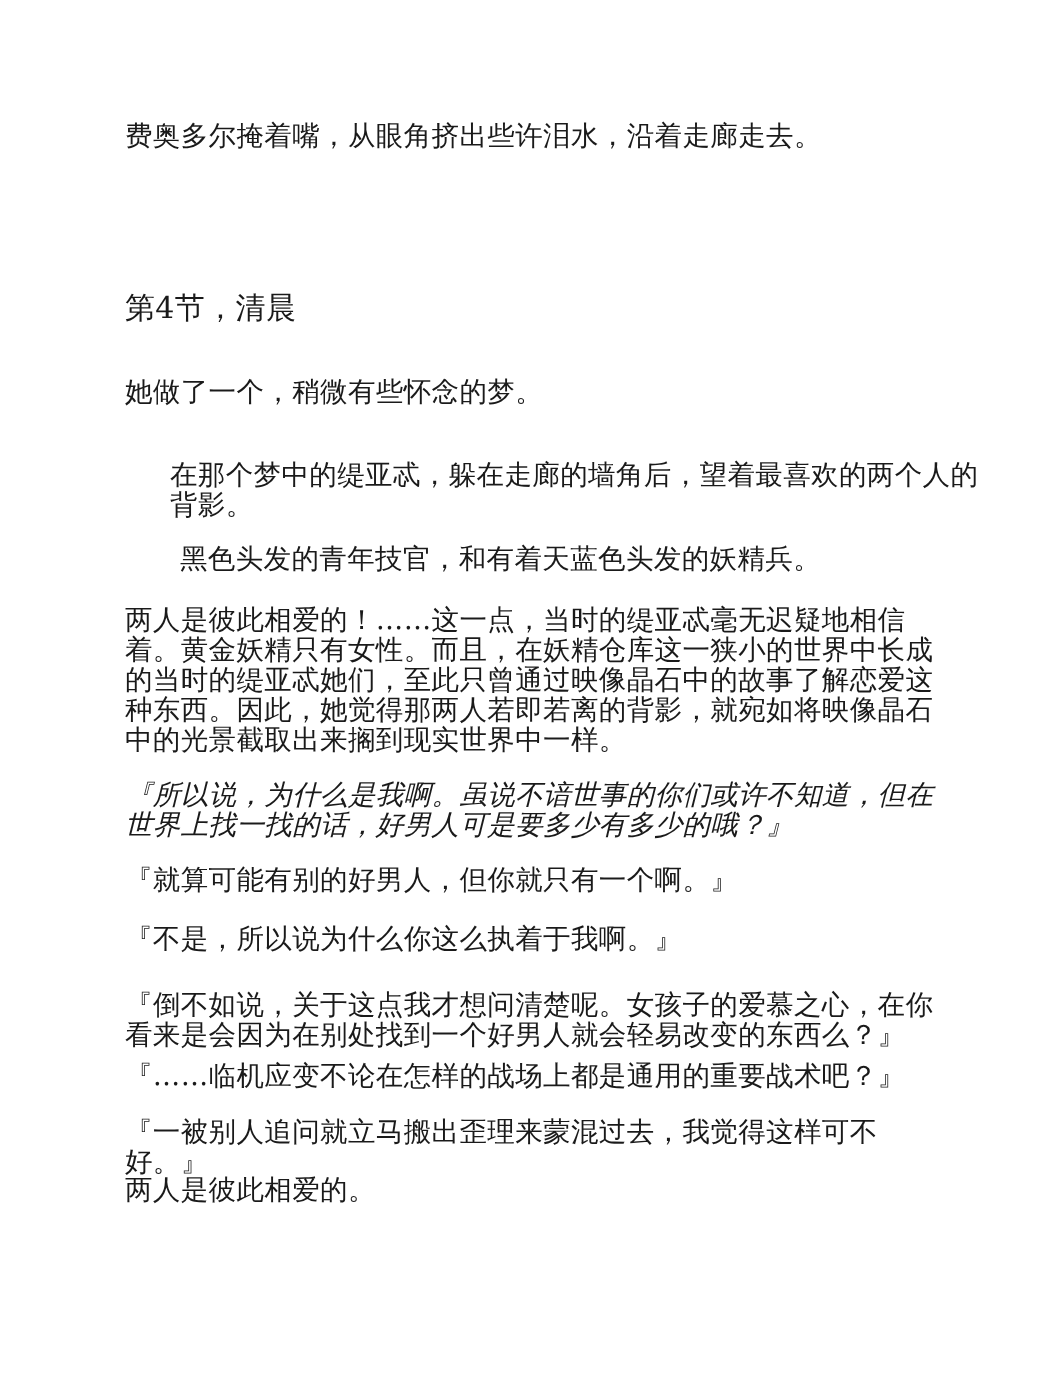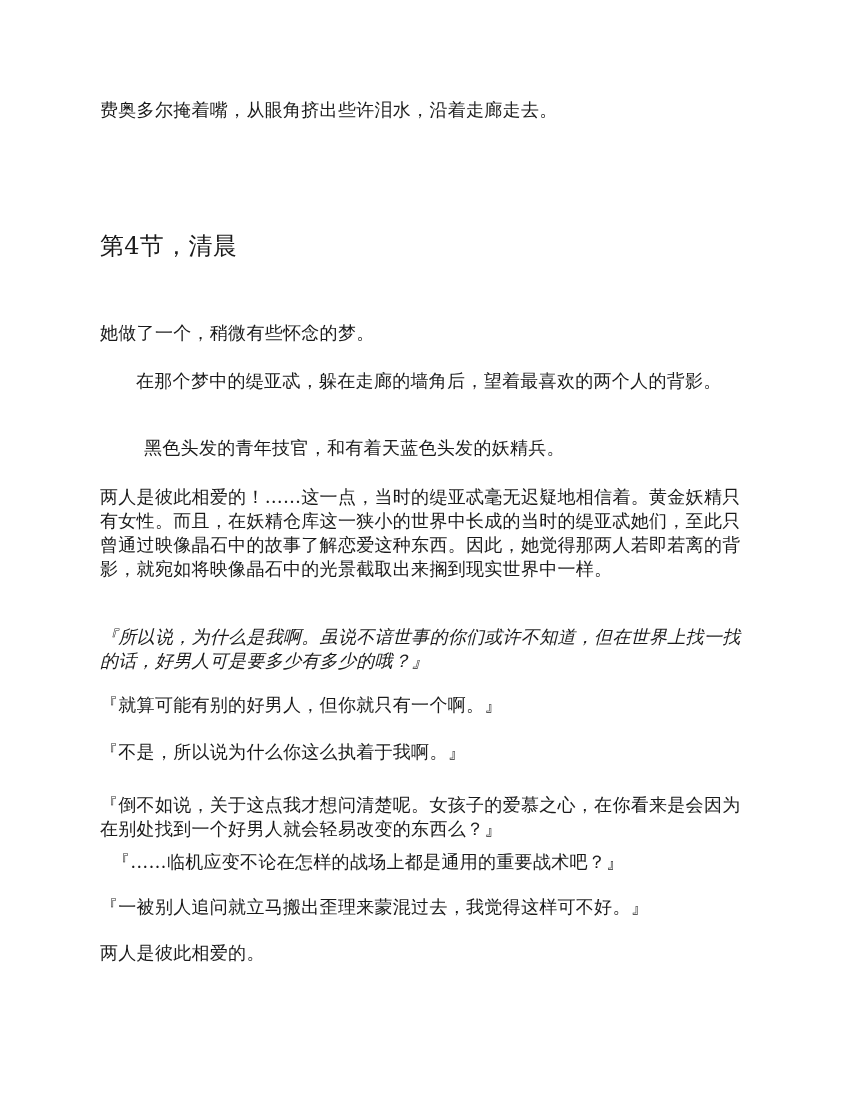--- a/index.html
+++ b/index.html
@@ -18,41 +18,41 @@
     .page {
       position: absolute;
       left: 100px;
       top: 0;
       width: 650px;
     }
     .para {
       position: absolute;
       left: 0;
       width: 650px;
-      font-size: 18px;
+      font-size: 22px;
       line-height: 24px;
       letter-spacing: 0.3px;
       margin: 0;
       white-space: normal;
       word-break: break-all;
     }
     .heading {
       font-size: 24px;
     }
   </style>
 </head>
 <body>
 
 <div class="page">
   <p class="para" style="top:98px;">费奥多尔掩着嘴，从眼角挤出些许泪水，沿着走廊走去。</p>
   <p class="para heading" style="top:234px;">第4节，清晨</p>
-  <p class="para" style="top:322px;font-family:Liberation Mono, monospace;">她做了一个，稍微有些怀念的梦。</p>
+  <p class="para" style="top:303px;">她做了一个，稍微有些怀念的梦。</p>
   <p class="para" style="top:369px;margin-left:36px;">在那个梦中的缇亚忒，躲在走廊的墙角后，望着最喜欢的两个人的背影。</p>
   <p class="para" style="top:436px;margin-left:44px;">黑色头发的青年技官，和有着天蓝色头发的妖精兵。</p>
   <p class="para" style="top:485px;">两人是彼此相爱的！……这一点，当时的缇亚忒毫无迟疑地相信着。黄金妖精只有女性。而且，在妖精仓库这一狭小的世界中长成的当时的缇亚忒她们，至此只曾通过映像晶石中的故事了解恋爱这种东西。因此，她觉得那两人若即若离的背影，就宛如将映像晶石中的光景截取出来搁到现实世界中一样。</p>
   <p class="para" style="top:625px;font-style:italic;">『所以说，为什么是我啊。虽说不谙世事的你们或许不知道，但在世界上找一找的话，好男人可是要多少有多少的哦？』</p>
   <p class="para" style="top:693px;">『就算可能有别的好男人，但你就只有一个啊。』</p>
   <p class="para" style="top:740px;">『不是，所以说为什么你这么执着于我啊。』</p>
   <p class="para" style="top:793px;">『倒不如说，关于这点我才想问清楚呢。女孩子的爱慕之心，在你看来是会因为在别处找到一个好男人就会轻易改变的东西么？』</p>
-  <p class="para" style="top:850px;margin-left:12px;">『……临机应变不论在怎样的战场上都是通用的重要战术吧？』</p>
+  <p class="para" style="top:850px;">『……临机应变不论在怎样的战场上都是通用的重要战术吧？』</p>
   <p class="para" style="top:895px;">『一被别人追问就立马搬出歪理来蒙混过去，我觉得这样可不好。』</p>
   <p class="para" style="top:941px;">两人是彼此相爱的。</p>
 </div>
 
 </body></html>

